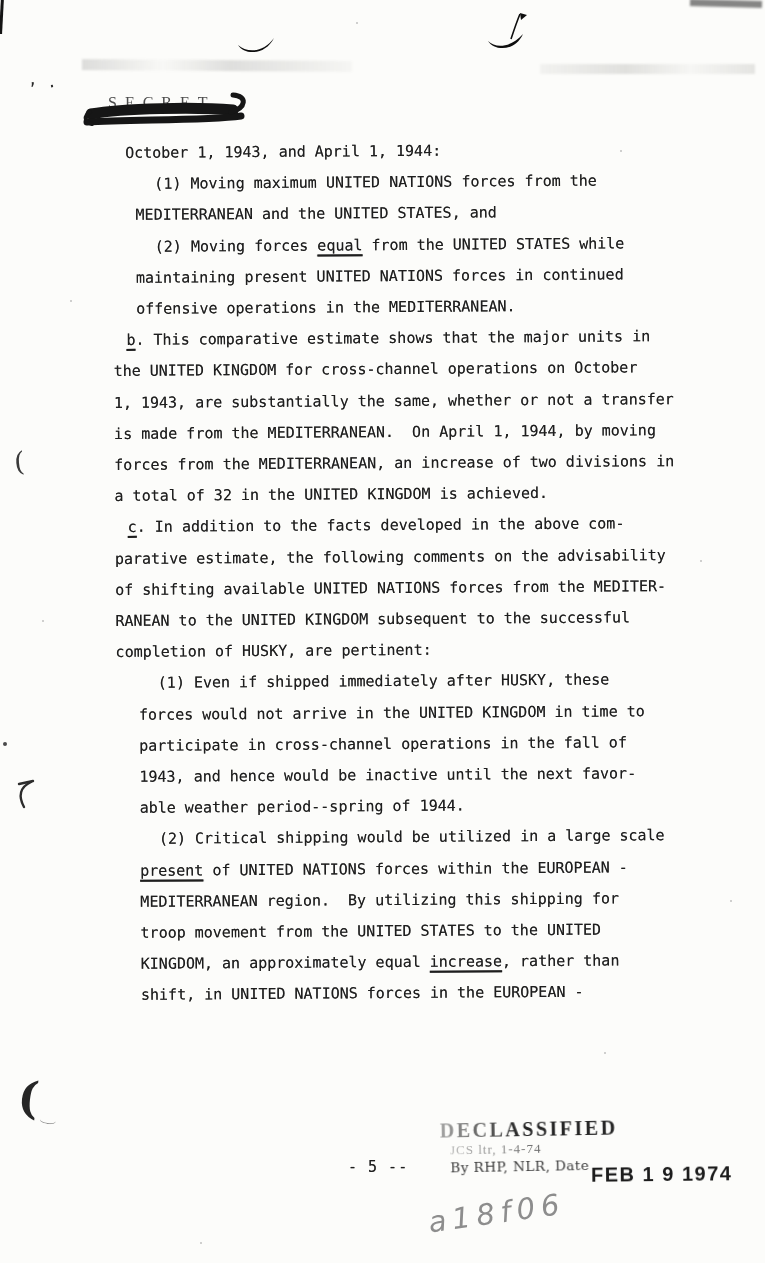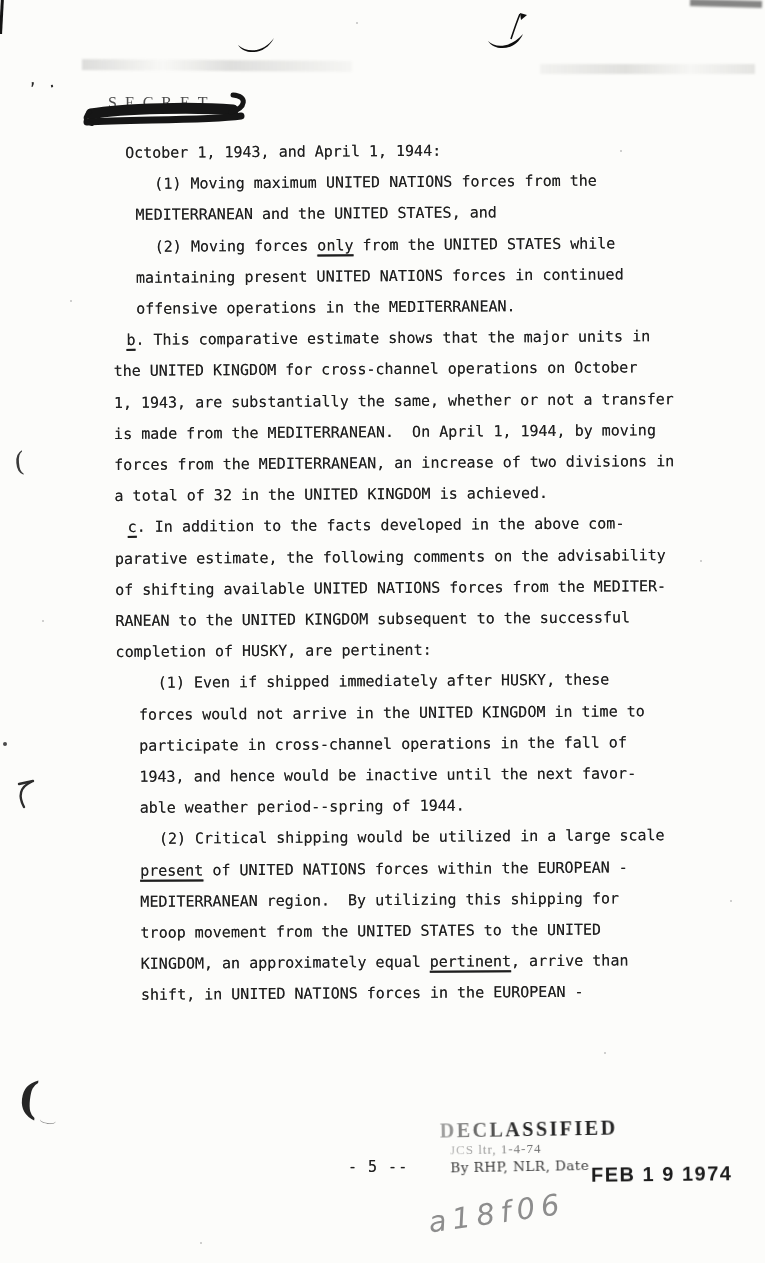--- a/index.html
+++ b/index.html
@@ -132,21 +132,21 @@
       <path d="M4 30 C 45 27 122 29 158 24" stroke="#161616" stroke-width="7" fill="none" stroke-linecap="round"></path>
       <path d="M148 20 C 163 16 165 4 150 3" stroke="#161616" stroke-width="5" fill="none" stroke-linecap="round"></path>
       <path d="M7 20 C 1 24 1 30 9 32" stroke="#161616" stroke-width="4" fill="none" stroke-linecap="round"></path>
     </svg>
   </div>
 
   <div class="doc-body">
       <div class="tline para"><span>October 1, 1943, and April 1, 1944:</span></div>
       <div class="tline item"><span>(1) Moving maximum UNITED NATIONS forces from the</span></div>
       <div class="tline itemcont"><span>MEDITERRANEAN and the UNITED STATES, and</span></div>
-      <div class="tline item"><span>(2) Moving forces </span><span class="u">only</span><span> from the UNITED STATES while</span></div>
+      <div class="tline item"><span>(2) Moving forces </span><span class="u">equal</span><span> from the UNITED STATES while</span></div>
       <div class="tline itemcont"><span>maintaining present UNITED NATIONS forces in continued</span></div>
       <div class="tline itemcont"><span>offensive operations in the MEDITERRANEAN.</span></div>
       <div class="tline para"><span class="u">b</span><span>. This comparative estimate shows that the major units in</span></div>
       <div class="tline flush"><span>the UNITED KINGDOM for cross-channel operations on October</span></div>
       <div class="tline flush"><span>1, 1943, are substantially the same, whether or not a transfer</span></div>
       <div class="tline flush"><span>is made from the MEDITERRANEAN.  On April 1, 1944, by moving</span></div>
       <div class="tline flush"><span>forces from the MEDITERRANEAN, an increase of two divisions in</span></div>
       <div class="tline flush"><span>a total of 32 in the UNITED KINGDOM is achieved.</span></div>
       <div class="tline para"><span class="u">c</span><span>. In addition to the facts developed in the above com-</span></div>
       <div class="tline flush"><span>parative estimate, the following comments on the advisability</span></div>
@@ -155,21 +155,21 @@
       <div class="tline flush"><span>completion of HUSKY, are pertinent:</span></div>
       <div class="tline item"><span>(1) Even if shipped immediately after HUSKY, these</span></div>
       <div class="tline itemcont"><span>forces would not arrive in the UNITED KINGDOM in time to</span></div>
       <div class="tline itemcont"><span>participate in cross-channel operations in the fall of</span></div>
       <div class="tline itemcont"><span>1943, and hence would be inactive until the next favor-</span></div>
       <div class="tline itemcont"><span>able weather period--spring of 1944.</span></div>
       <div class="tline item"><span>(2) Critical shipping would be utilized in a large scale</span></div>
       <div class="tline itemcont"><span class="u">present</span><span> of UNITED NATIONS forces within the EUROPEAN -</span></div>
       <div class="tline itemcont"><span>MEDITERRANEAN region.  By utilizing this shipping for</span></div>
       <div class="tline itemcont"><span>troop movement from the UNITED STATES to the UNITED</span></div>
-      <div class="tline itemcont"><span>KINGDOM, an approximately equal </span><span class="u">pertinent</span><span>, arrive than</span></div>
+      <div class="tline itemcont"><span>KINGDOM, an approximately equal </span><span class="u">increase</span><span>, rather than</span></div>
       <div class="tline itemcont"><span>shift, in UNITED NATIONS forces in the EUROPEAN -</span></div>
     </div>
 
   <span class="m-paren1">(</span>
   <div class="m-dot"></div>
   <svg class="m-hook" width="22" height="32" viewBox="0 0 22 32">
     <path d="M4 5 L 18 2" stroke="#2c2c2c" stroke-width="2.4" fill="none" stroke-linecap="round"></path>
     <path d="M16 3 C 5 8 3 17 9 28" stroke="#2c2c2c" stroke-width="2.4" fill="none" stroke-linecap="round"></path>
   </svg>
   <span class="m-paren2">(</span>

